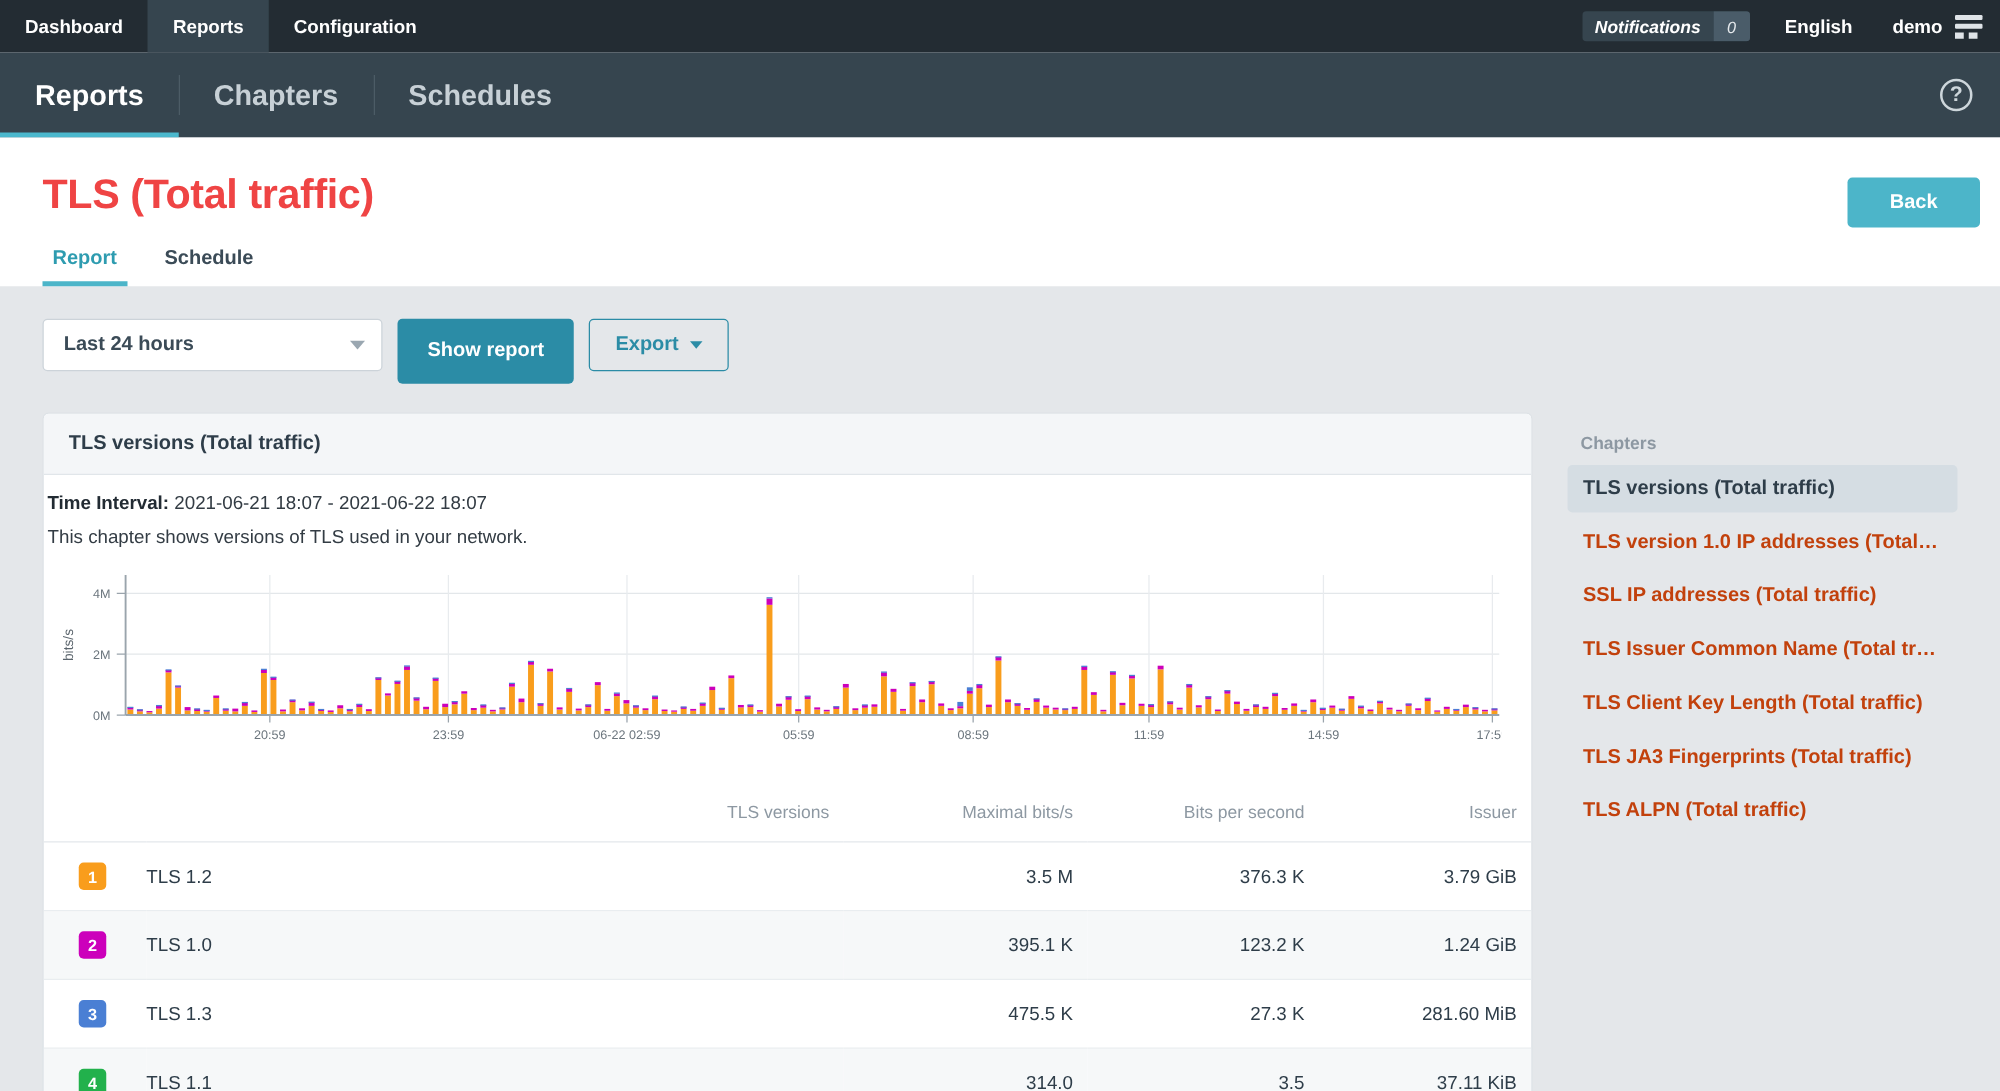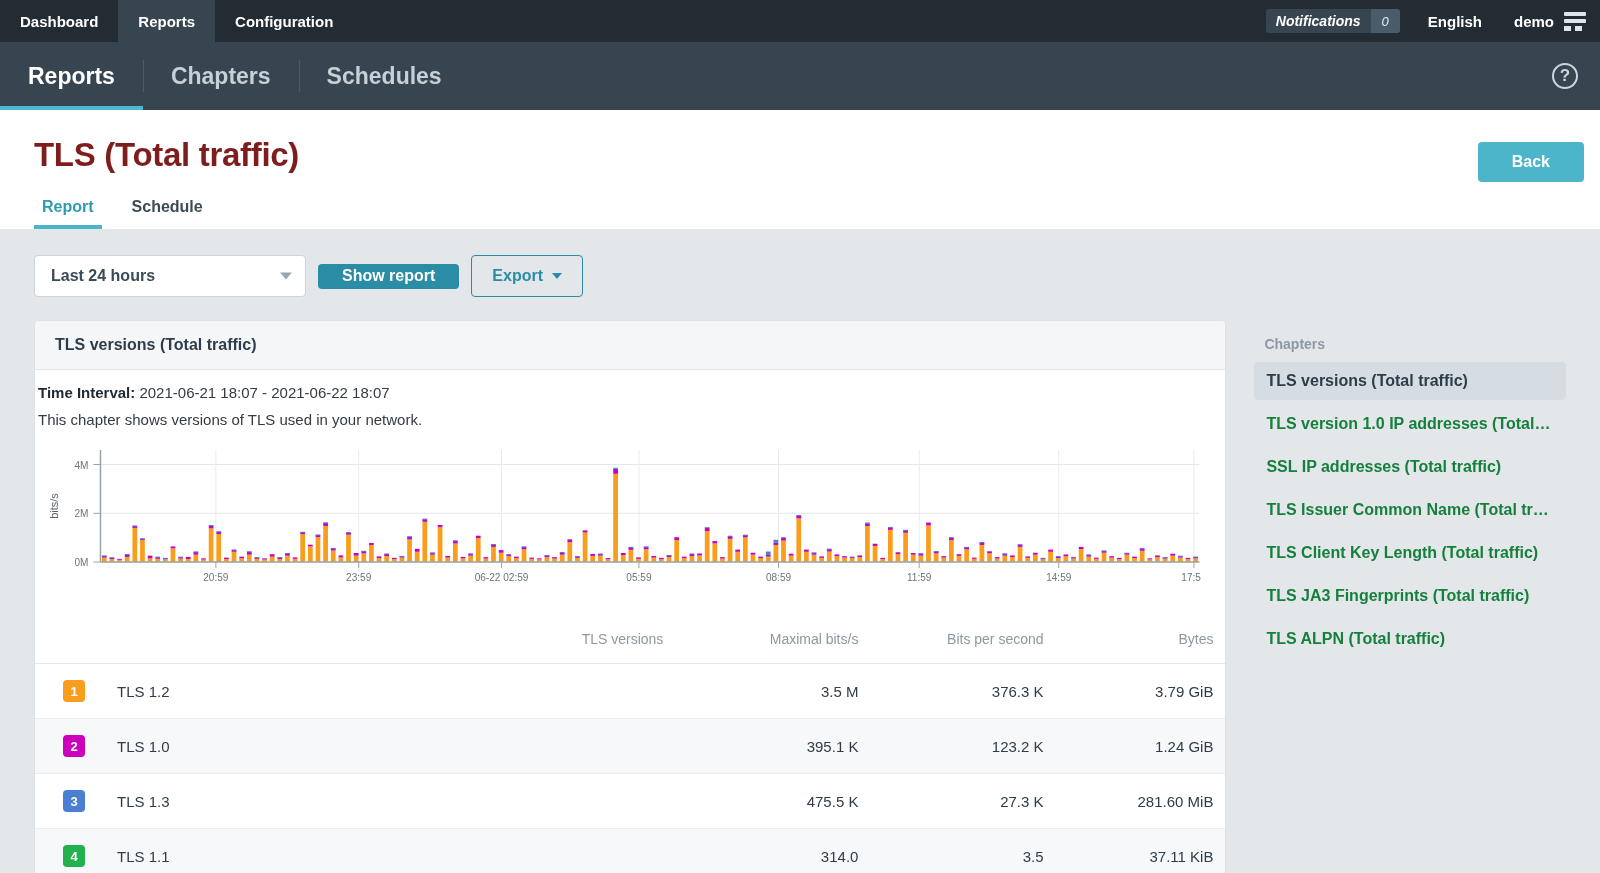--- a/index.html
+++ b/index.html
@@ -89,21 +89,21 @@
     display: flex; align-items: center; justify-content: center;
     font-size: 17px; font-weight: bold; cursor: pointer;
   }
 
   
   .titlebar {
     background: #ffffff; padding: 26px 34px 0 34px;
     position: relative;
   }
   .page-title {
-    font-size: 33px; font-weight: bold; color: #7f1d1d;
+    font-size: 33px; font-weight: bold; color: #ef4444;
     letter-spacing: -0.3px;
   }
   .back-btn {
     position: absolute; right: 16px; top: 32px;
     background: #4cb5c9; color: #ffffff; border: none;
     border-radius: 4px; padding: 11px 34px;
     font-size: 16px; font-weight: bold; cursor: pointer;
     font-family: "Liberation Sans", sans-serif;
   }
   .tabs { display: flex; gap: 0px; margin-top: 24px; }
@@ -113,36 +113,36 @@
     font-weight: bold;
   }
   .tab.active { color: #2e9cb0; }
   .tab.active::after {
     content: ""; position: absolute; left: 0; right: 0; bottom: 0;
     height: 4px; background: #4cb5c9;
   }
 
   
   .content { background: #e4e7ea; padding: 26px 34px 0 34px; }
-  .toolbar { display: flex; align-items: center; gap: 12px; }
+  .toolbar { display: flex; align-items: flex-start; gap: 12px; }
   .select-wrap {
     position: relative; width: 272px; height: 42px;
     background: #fff; border: 1px solid #ccd3d9; border-radius: 4px;
     display: flex; align-items: center; padding: 0 16px;
     cursor: pointer;
   }
   .select-wrap span { font-size: 16px; color: #3b4b57; font-weight: bold; }
   .select-arrow {
     position: absolute; right: 13px; top: 50%; transform: translateY(-50%);
     width: 0; height: 0; border-left: 6px solid transparent;
     border-right: 6px solid transparent; border-top: 7px solid #9aa7b1;
   }
   .btn-primary {
     background: #2b8ca6; color: #fff; border: none; border-radius: 4px;
-    height: 25px; padding: 0 24px; font-size: 16px; font-weight: bold;
+    height: 52px; padding: 0 24px; font-size: 16px; font-weight: bold;
     cursor: pointer; font-family: "Liberation Sans", sans-serif;
   }
   .btn-outline {
     background: transparent; color: #2b8ca6;
     border: 1px solid #2b8ca6; border-radius: 4px;
     height: 42px; padding: 0 20px; font-size: 16px; font-weight: bold;
     cursor: pointer; display: flex; align-items: center; gap: 9px;
     font-family: "Liberation Sans", sans-serif;
   }
   .caret-down {
@@ -196,21 +196,21 @@
   .tbl col.c-bps  { width: 190px; }
   .tbl col.c-bytes{ width: 174px; }
 
   
   .chapters { width: 340px; padding-left: 28px; padding-top: 10px; }
   .chapters-title {
     font-size: 14px; color: #8d98a2; font-weight: bold;
     padding: 6px 10px 10px 10px;
   }
   .chapter-item {
-    font-size: 16px; color: #15803d; font-weight: bold;
+    font-size: 16px; color: #c2410c; font-weight: bold;
     padding: 10px 12px; border-radius: 4px; cursor: pointer;
     white-space: nowrap; overflow: hidden; text-overflow: ellipsis;
     margin-bottom: 5px;
   }
   .chapter-item.active { background: #d5dde3; color: #2e3d49; }
 </style>
 </head>
 <body>
 
 <div class="topbar">
@@ -701,21 +701,21 @@
           <col class="c-name">
           <col class="c-max">
           <col class="c-bps">
           <col class="c-bytes">
       </colgroup>
       <thead>
         <tr>
           <th colspan="2" class="left">TLS versions</th>
           <th>Maximal bits/s</th>
           <th>Bits per second</th>
-          <th>Bytes</th>
+          <th>Issuer</th>
         </tr>
       </thead>
       <tbody id="tbody">
           <tr>
             <td class="namecell" style="padding-left:28px"><span class="rank" style="background:#f99d1c">1</span></td>
             <td class="namecell" style="padding-left:0">TLS 1.2</td>
             <td>3.5 M</td>
             <td>376.3 K</td>
             <td>3.79 GiB</td>
           </tr>

